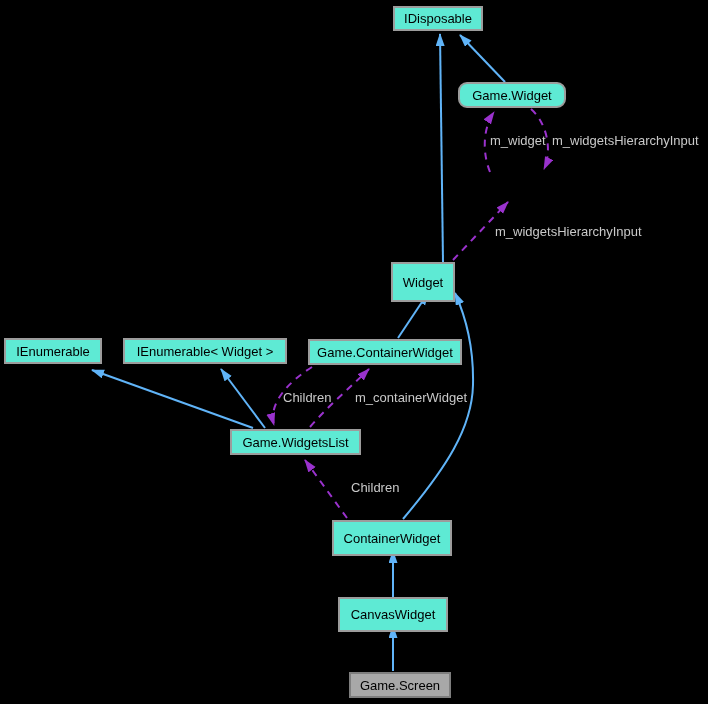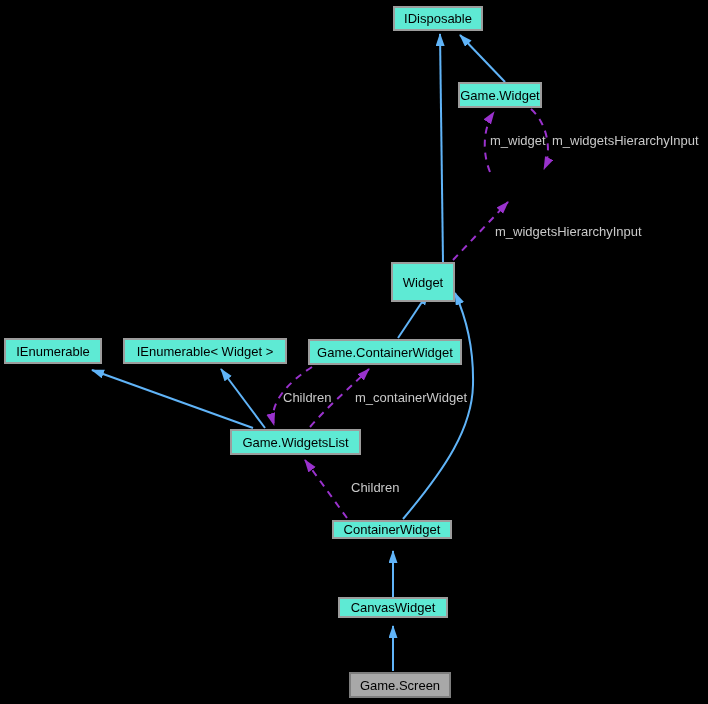--- a/index.html
+++ b/index.html
@@ -64,36 +64,36 @@
     <path d="M 490,172 C 482,152 483,128 494,112" stroke="#9a32cd" stroke-width="2" stroke-dasharray="7,6" fill="none" marker-end="url(#arrowPurple)"></path>
     <path d="M 531,109 C 548,124 552,152 544,169" stroke="#9a32cd" stroke-width="2" stroke-dasharray="7,6" fill="none" marker-end="url(#arrowPurple)"></path>
     <path d="M 453,260 L 508,202" stroke="#9a32cd" stroke-width="2" stroke-dasharray="7,6" fill="none" marker-end="url(#arrowPurple)"></path>
     <path d="M 312,367 C 288,382 268,404 274,425" stroke="#9a32cd" stroke-width="2" stroke-dasharray="7,6" fill="none" marker-end="url(#arrowPurple)"></path>
     <path d="M 310,427 C 330,404 352,386 369,369" stroke="#9a32cd" stroke-width="2" stroke-dasharray="7,6" fill="none" marker-end="url(#arrowPurple)"></path>
     <path d="M 347,518 L 305,460" stroke="#9a32cd" stroke-width="2" stroke-dasharray="7,6" fill="none" marker-end="url(#arrowPurple)"></path>
   </svg>
 
   <div class="node" style="left:393px;top:6px;width:90px;height:25px;">IDisposable</div>
 
-  <div class="node" style="left:458px;top:82px;width:84px;height:26px;">Game.Widget</div>
+  <div class="node" style="left:458px;top:82px;width:108px;height:26px;border-radius:9px;">Game.Widget</div>
 
 
   <div class="node" style="left:391px;top:262px;width:64px;height:40px;">Widget</div>
 
   <div class="node" style="left:4px;top:338px;width:98px;height:26px;">IEnumerable</div>
 
   <div class="node" style="left:123px;top:338px;width:164px;height:26px;">IEnumerable&lt; Widget &gt;</div>
 
   <div class="node" style="left:308px;top:339px;width:154px;height:26px;">Game.ContainerWidget</div>
 
   <div class="node" style="left:230px;top:429px;width:131px;height:26px;">Game.WidgetsList</div>
 
-  <div class="node" style="left:332px;top:520px;width:120px;height:19px;">ContainerWidget</div>
+  <div class="node" style="left:332px;top:520px;width:120px;height:36px;">ContainerWidget</div>
 
-  <div class="node" style="left:338px;top:597px;width:110px;height:21px;">CanvasWidget</div>
+  <div class="node" style="left:338px;top:597px;width:110px;height:35px;">CanvasWidget</div>
 
   <div class="node current" style="left:341px;top:672px;width:102px;height:26px;">Game.Screen</div>
 
   <div class="edge-label" style="left:490px;top:133px;">m_widget</div>
 
   <div class="edge-label" style="left:552px;top:133px;">m_widgetsHierarchyInput</div>
 
   <div class="edge-label" style="left:495px;top:224px;">m_widgetsHierarchyInput</div>
 
   <div class="edge-label" style="left:283px;top:390px;">Children</div>

